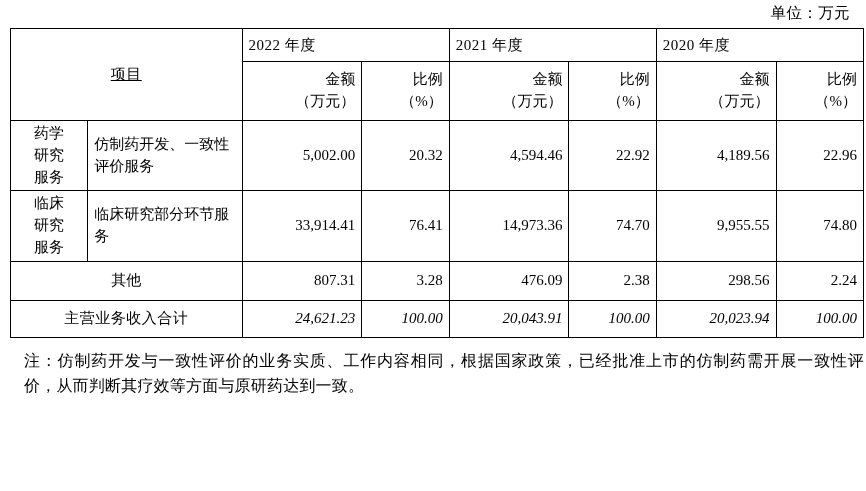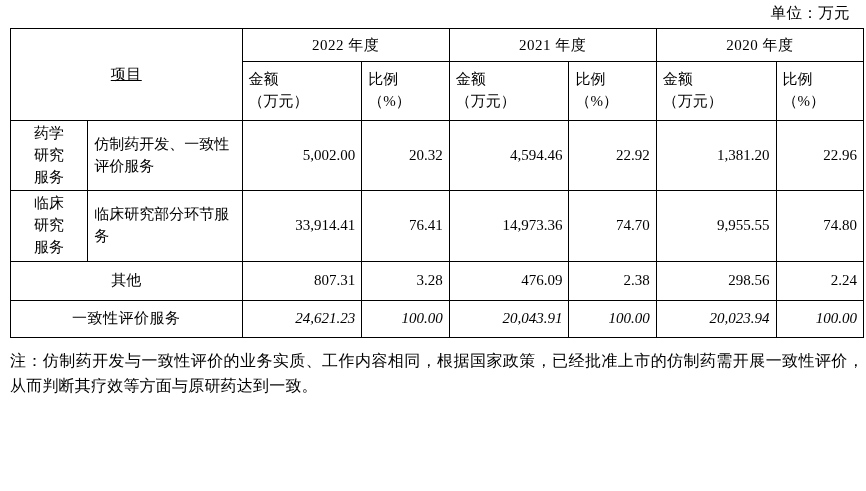--- a/index.html
+++ b/index.html
@@ -34,35 +34,34 @@
     table-layout: fixed;
   }
   table.fin td, table.fin th {
     border: 1px solid #000000;
     font-weight: normal;
     font-size: 15px;
     padding: 2px 6px;
     vertical-align: middle;
   }
   .hdr-year {
-    text-align: center;
     font-weight: bold;
     font-size: 16px;
     letter-spacing: 0.5px;
     height: 28px;
   }
   .hdr-item {
     text-align: center;
     font-weight: bold;
     font-size: 16px;
     letter-spacing: 0.5px;
     text-decoration: underline;
   }
   .hdr-sub {
-    text-align: left;
+    text-align: right;
     font-weight: bold;
     font-size: 15.5px;
     line-height: 1.45;
     height: 54px;
   }
   .cat {
     text-align: center;
     font-size: 15.5px;
     line-height: 1.45;
     padding: 2px 2px;
@@ -102,21 +101,21 @@
   .row-total td { height: 32px; }
   .notes {
     margin: 10px auto 0 auto;
     width: 854px;
     font-size: 16px;
     line-height: 1.62;
     text-align: justify;
     letter-spacing: 0.2px;
   }
   .notes p {
-    margin: 0 0 2px 0;
+    margin: 0 0 2px 14px;
   }
   .indent-none { text-indent: 0; }
 </style>
 </head>
 <body>
 
 <div class="page">
 
   <div class="unit-line">单位：万元</div>
 
@@ -169,21 +168,21 @@
         <td class="cat">
           <div>药学</div>
           <div>研究</div>
           <div>服务</div>
         </td>
         <td class="svc">仿制药开发、一致性评价服务</td>
         <td class="num">5,002.00</td>
         <td class="num">20.32</td>
         <td class="num">4,594.46</td>
         <td class="num">22.92</td>
-        <td class="num">1,381.20</td>
+        <td class="num">4,189.56</td>
         <td class="num">22.96</td>
       </tr>
 
       <tr class="row-mid">
         <td class="cat">
           <div>临床</div>
           <div>研究</div>
           <div>服务</div>
         </td>
         <td class="svc">临床研究部分环节服务</td>
@@ -199,21 +198,21 @@
         <td class="other-label" colspan="2">其他</td>
         <td class="num">807.31</td>
         <td class="num">3.28</td>
         <td class="num">476.09</td>
         <td class="num">2.38</td>
         <td class="num">298.56</td>
         <td class="num">2.24</td>
       </tr>
 
       <tr class="row-total">
-        <td class="total-label" colspan="2">一致性评价服务</td>
+        <td class="total-label" colspan="2">主营业务收入合计</td>
         <td class="total-num">24,621.23</td>
         <td class="total-num">100.00</td>
         <td class="total-num">20,043.91</td>
         <td class="total-num">100.00</td>
         <td class="total-num">20,023.94</td>
         <td class="total-num">100.00</td>
       </tr>
     </tbody>
   </table>
 

